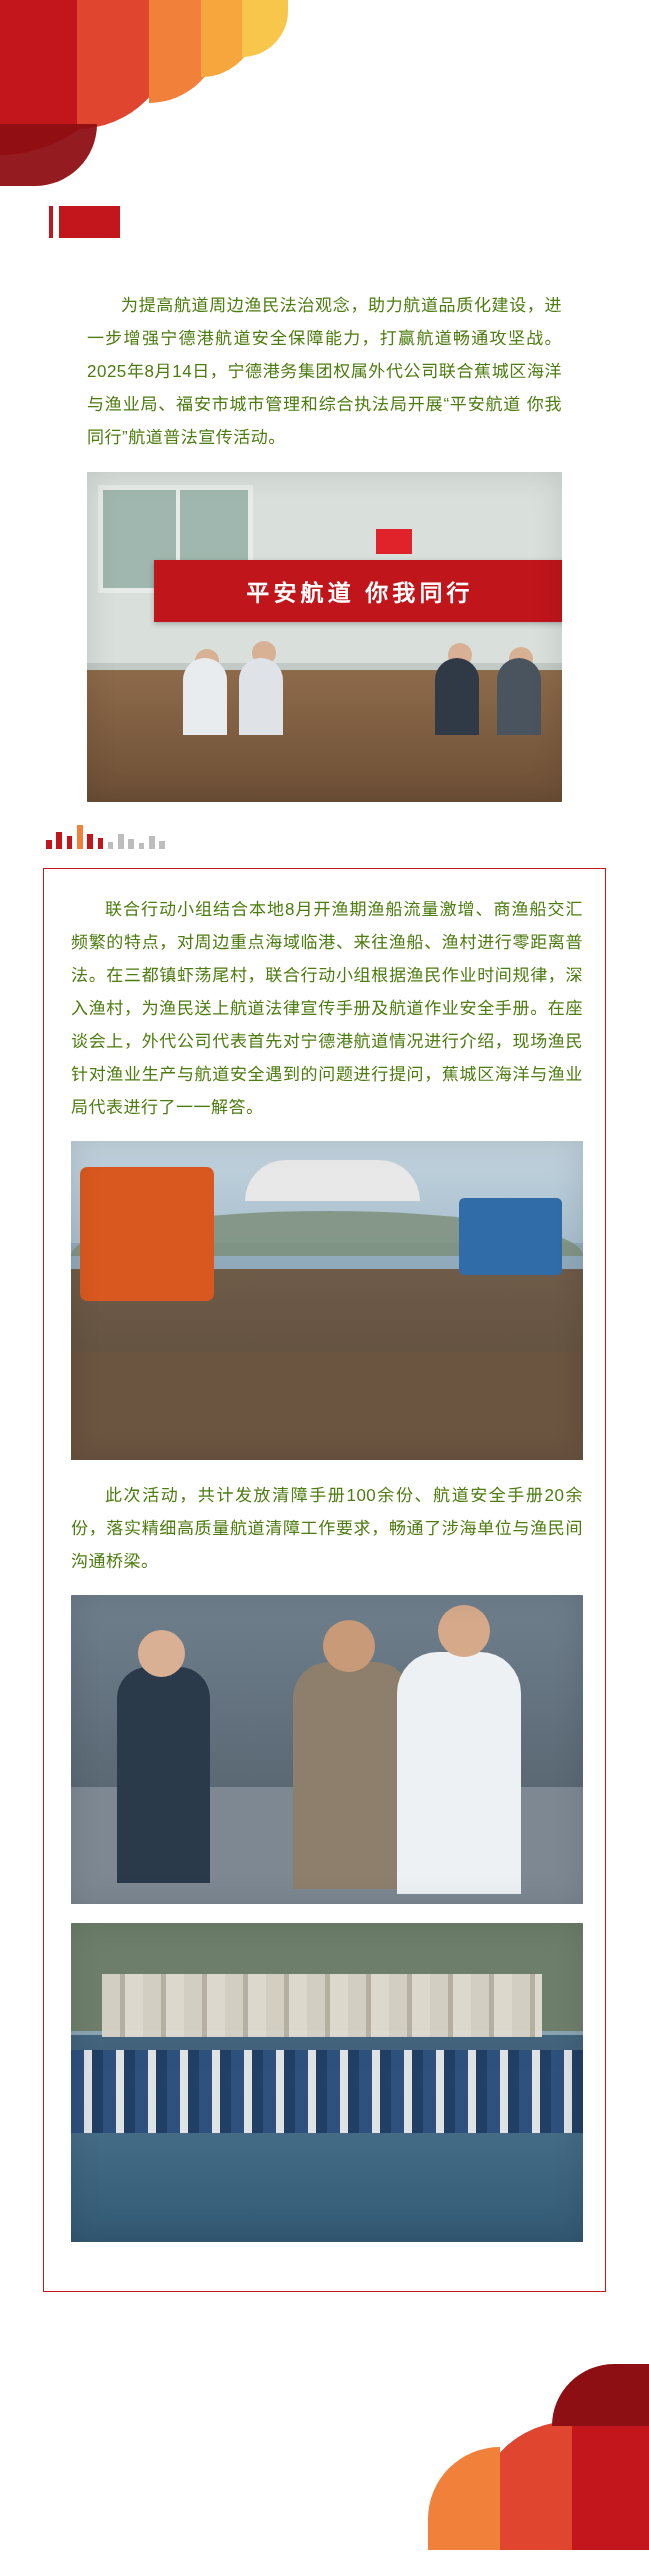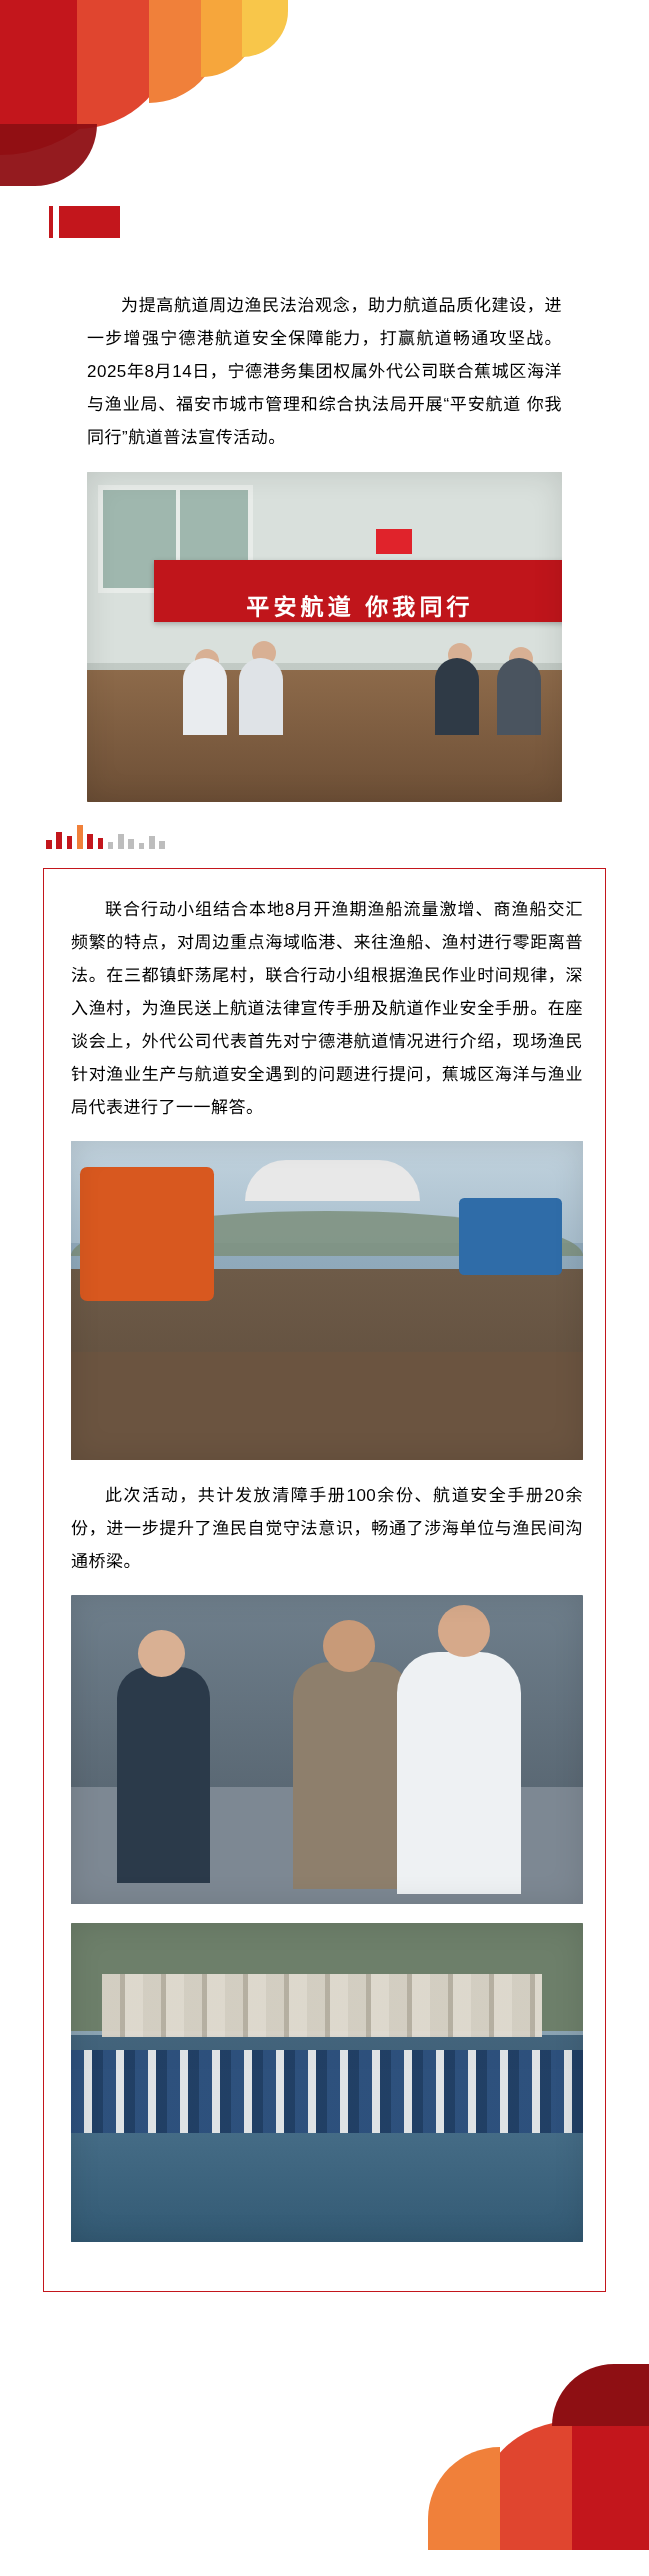--- a/index.html
+++ b/index.html
@@ -68,21 +68,21 @@
   }
   .section.framed {
     border: 1.5px solid #c3161c;
     padding: 24px 22px 31px 27px;
   }
   .lead-body { padding: 0 44px; }
 
   p.para {
     font-size: 17px;
     line-height: 33px;
-    color: #000000;
+    color: #4d7c0f;
     text-align: justify;
     text-justify: inter-ideograph;
     text-indent: 34px;
     letter-spacing: 0.5px;
     margin-bottom: 17.5px;
   }
 
   .photo {
     position: relative;
     width: 100%;
@@ -92,21 +92,21 @@
   }
 
   
   .ph1 { height: 330px; background: linear-gradient(#cfd6d2, #b9c2bc); }
   .ph1 .wall { position:absolute; left:0; top:0; width:100%; height:58%; background:#d9e0dc; }
   .ph1 .window { position:absolute; left:11.3px; top:13.4px; width:155px; height:108px; background:#9fb7ae; border:5.2px solid #e8ece9; }
   .ph1 .window:after { content:""; position:absolute; left:50%; top:0; width:4.1px; height:100%; background:#e8ece9; }
   .ph1 .banner {
     position:absolute; left:67px; top:88px; width:412px; height:62px;
     background:#c0151b; color:#fff; font-size:23px; letter-spacing:4.1px;
-    display:flex; align-items:flex-end; justify-content:center; font-weight:bold;
+    display:flex; align-items:center; justify-content:center; font-weight:bold;
     box-shadow: 0 1.5px 5.2px rgba(0,0,0,.25);
   }
   .ph1 .flag { position:absolute; left:289px; top:57px; width:36px; height:25px; background:#e0232b; }
   .ph1 .tabletop {
     position:absolute; left:0; bottom:0; width:100%; height:40%;
     background:linear-gradient(#8d6a4a,#6d4f36);
   }
   .ph1 .person { position:absolute; bottom:67px; width:44px; height:77px; border-radius:23px 23px 0 0; }
   .ph1 .head { position:absolute; width:24px; height:24px; border-radius:50%; background:#d8b094; }
 
@@ -223,21 +223,21 @@
     <div class="photo ph2">
       <div class="sky"></div>
       <div class="hills"></div>
       <div class="boat"></div>
       <div class="boat2"></div>
       <div class="umb"></div>
       <div class="table"></div>
       <div class="ph-shade"></div>
     </div>
 
-    <p class="para">此次活动，共计发放清障手册100余份、航道安全手册20余份，进一步提升了渔民自觉守法意识，畅通了涉海单位与渔民间沟通桥梁。</p>
+    <p class="para">此次活动，共计发放清障手册100余份、航道安全手册20余份，落实精细高质量航道清障工作要求，畅通了涉海单位与渔民间沟通桥梁。</p>
 
     <div class="photo ph3">
       <div class="deck"></div>
       <div class="officer"></div>
       <div class="officer-h"></div>
       <div class="man"></div>
       <div class="man-h"></div>
       <div class="white"></div>
       <div class="white-h"></div>
       <div class="ph-shade"></div>

